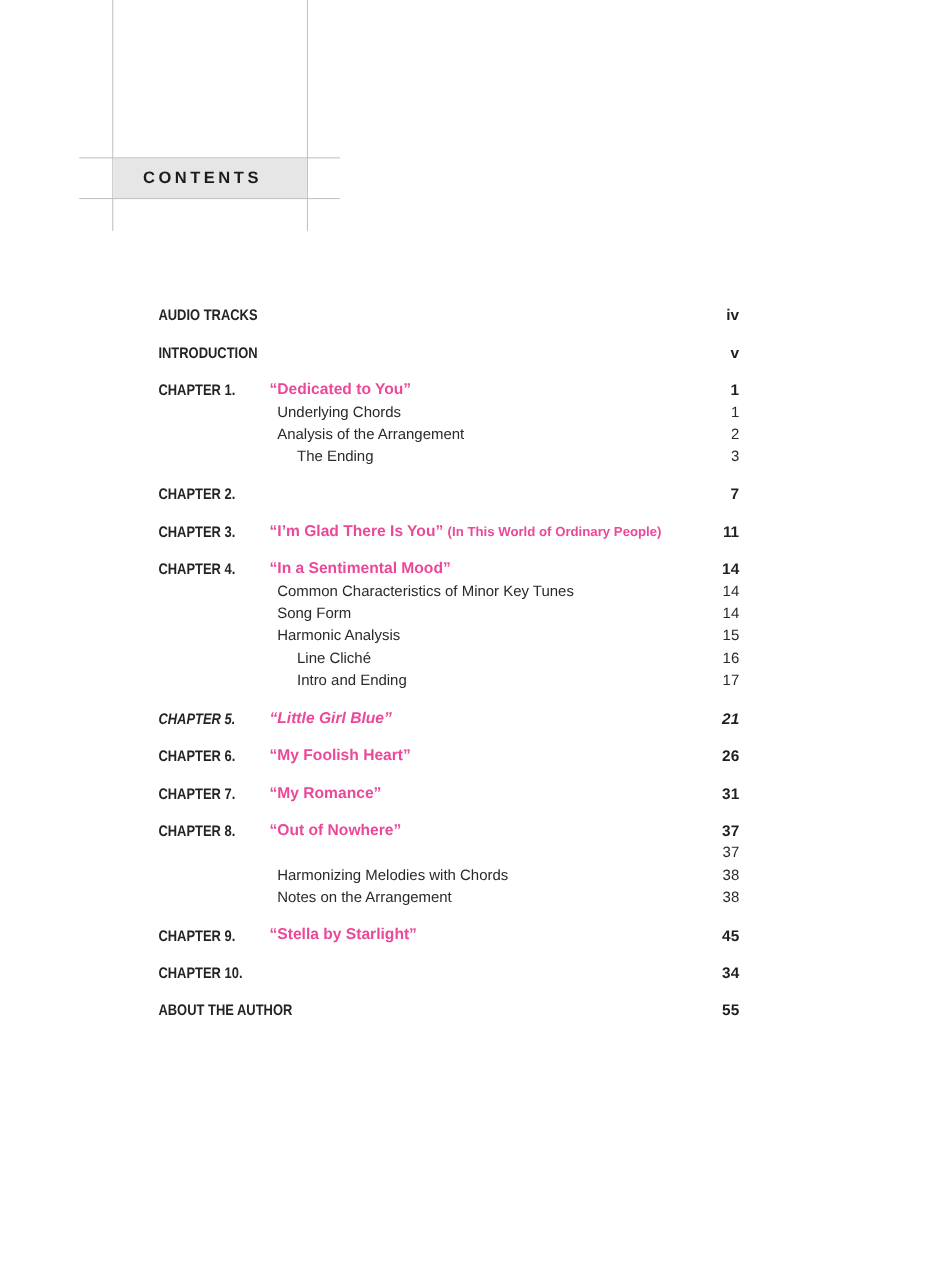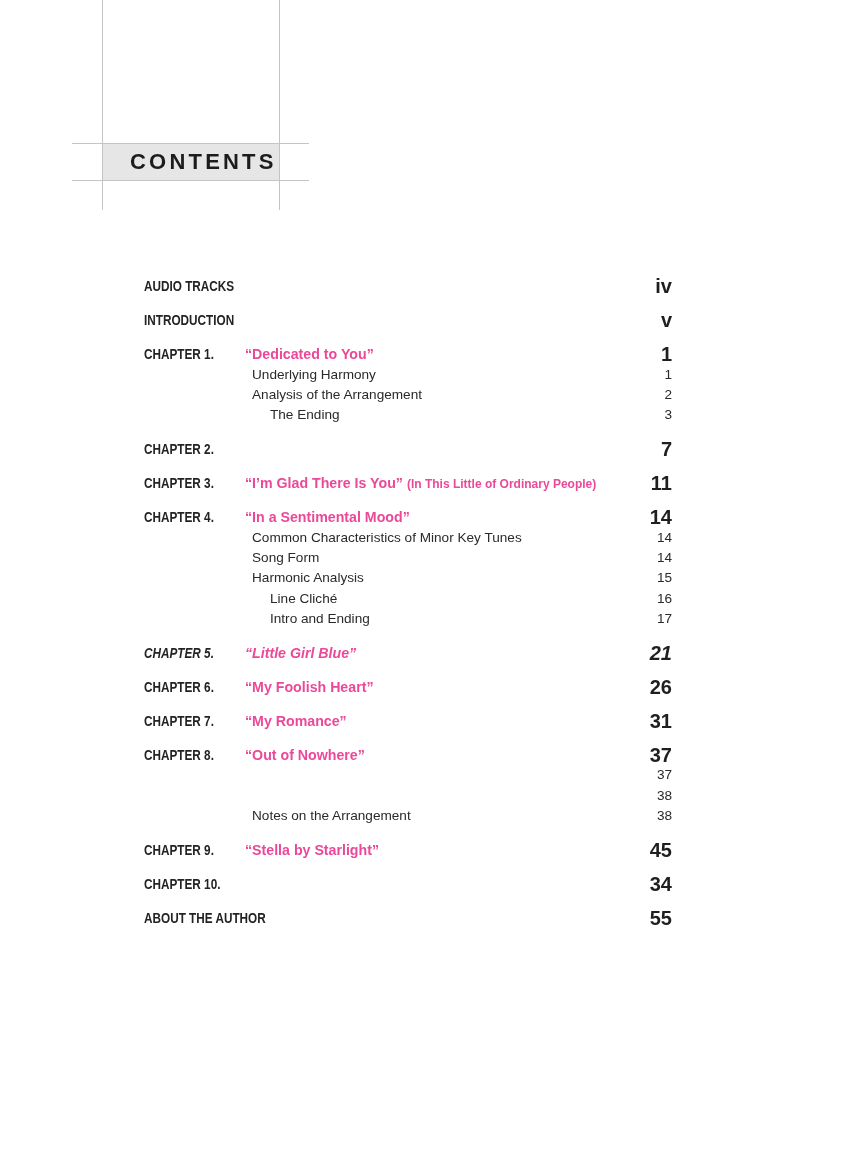--- a/index.html
+++ b/index.html
@@ -6,39 +6,39 @@
     body { width: 864px; height: 1152px; position: relative; overflow: hidden; }
     .vline { position: absolute; width: 1px; background: #c4c4c4; }
     .hline { position: absolute; height: 1px; background: #c4c4c4; }
     .title-box {
       position: absolute; left: 103px; top: 144px; width: 176px; height: 36px;
       background: #e6e6e6;
     }
     .title-text {
       position: absolute; left: 130px; top: 150px;
       font-family: "Liberation Sans", sans-serif; font-weight: bold;
-      font-size: 22px; letter-spacing: 3.2px; color: #1c1c1c; line-height: 24px;
+      font-size: 15px; letter-spacing: 3.2px; color: #1c1c1c; line-height: 24px;
     }
     .row {
       position: absolute; left: 144px; width: 528px; height: 20px;
       font-family: "Liberation Sans", sans-serif; color: #222;
     }
     .label {
       position: absolute; left: 0; top: 0;
       font-family: "Liberation Sans", sans-serif; font-weight: bold;
       font-size: 14px; line-height: 20px; transform: scaleX(0.84); transform-origin: left center;
       color: #232323;
     }
     .ctitle {
       position: absolute; left: 101px; top: 0;
       font-weight: bold; font-size: 14.2px; line-height: 20px; color: #ec4899; white-space: nowrap; text-align: center;
     }
     .ctitle .sub { font-size: 12px; }
     .page {
-      position: absolute; right: 0; top: 0; font-size: 20px; line-height: 20px; font-weight: bold;
+      position: absolute; right: 0; top: 0; font-size: 14px; line-height: 20px; font-weight: bold;
       color: #1f1f1f;
     }
     .row.s .stitle {
       position: absolute; left: 108px; top: 0; font-size: 13.6px; line-height: 20px; color: #2a2a2a; white-space: nowrap;
     }
     .row.ss .stitle { left: 126px; }
     .row.s .page { font-weight: normal; font-size: 13.6px; color: #2a2a2a; }
   </style>
 </head>
 <body>
@@ -61,40 +61,40 @@
     <span class="label">INTRODUCTION</span>
     <span class="page">v</span>
   </div>
 
   <div class="row" style="top:344px;">
     <span class="label">CHAPTER 1.</span>
     <span class="ctitle">“Dedicated to You”</span>
     <span class="page">1</span>
   </div>
   <div class="row s" style="top:365px;">
-    <span class="stitle">Underlying Harmony</span>
+    <span class="stitle">Underlying Chords</span>
     <span class="page">1</span>
   </div>
   <div class="row s" style="top:385px;">
     <span class="stitle">Analysis of the Arrangement</span>
     <span class="page">2</span>
   </div>
   <div class="row s ss" style="top:405px;">
     <span class="stitle">The Ending</span>
     <span class="page">3</span>
   </div>
 
   <div class="row" style="top:439px;">
     <span class="label">CHAPTER 2.</span>
     <span class="page">7</span>
   </div>
 
   <div class="row" style="top:473px;">
     <span class="label">CHAPTER 3.</span>
-    <span class="ctitle"><span>“I’m Glad There Is You”</span> <span class="sub">(In This Little of Ordinary People)</span></span>
+    <span class="ctitle"><span>“I’m Glad There Is You”</span> <span class="sub">(In This World of Ordinary People)</span></span>
     <span class="page">11</span>
   </div>
 
   <div class="row" style="top:507px;">
     <span class="label">CHAPTER 4.</span>
     <span class="ctitle">“In a Sentimental Mood”</span>
     <span class="page">14</span>
   </div>
   <div class="row s" style="top:528px;">
     <span class="stitle">Common Characteristics of Minor Key Tunes</span>
@@ -137,20 +137,21 @@
 
   <div class="row" style="top:745px;">
     <span class="label">CHAPTER 8.</span>
     <span class="ctitle">“Out of Nowhere”</span>
     <span class="page">37</span>
   </div>
   <div class="row s" style="top:765px;">
     <span class="page">37</span>
   </div>
   <div class="row s" style="top:786px;">
+    <span class="stitle">Harmonizing Melodies with Chords</span>
     <span class="page">38</span>
   </div>
   <div class="row s" style="top:806px;">
     <span class="stitle">Notes on the Arrangement</span>
     <span class="page">38</span>
   </div>
 
   <div class="row" style="top:840px;">
     <span class="label">CHAPTER 9.</span>
     <span class="ctitle">“Stella by Starlight”</span>

